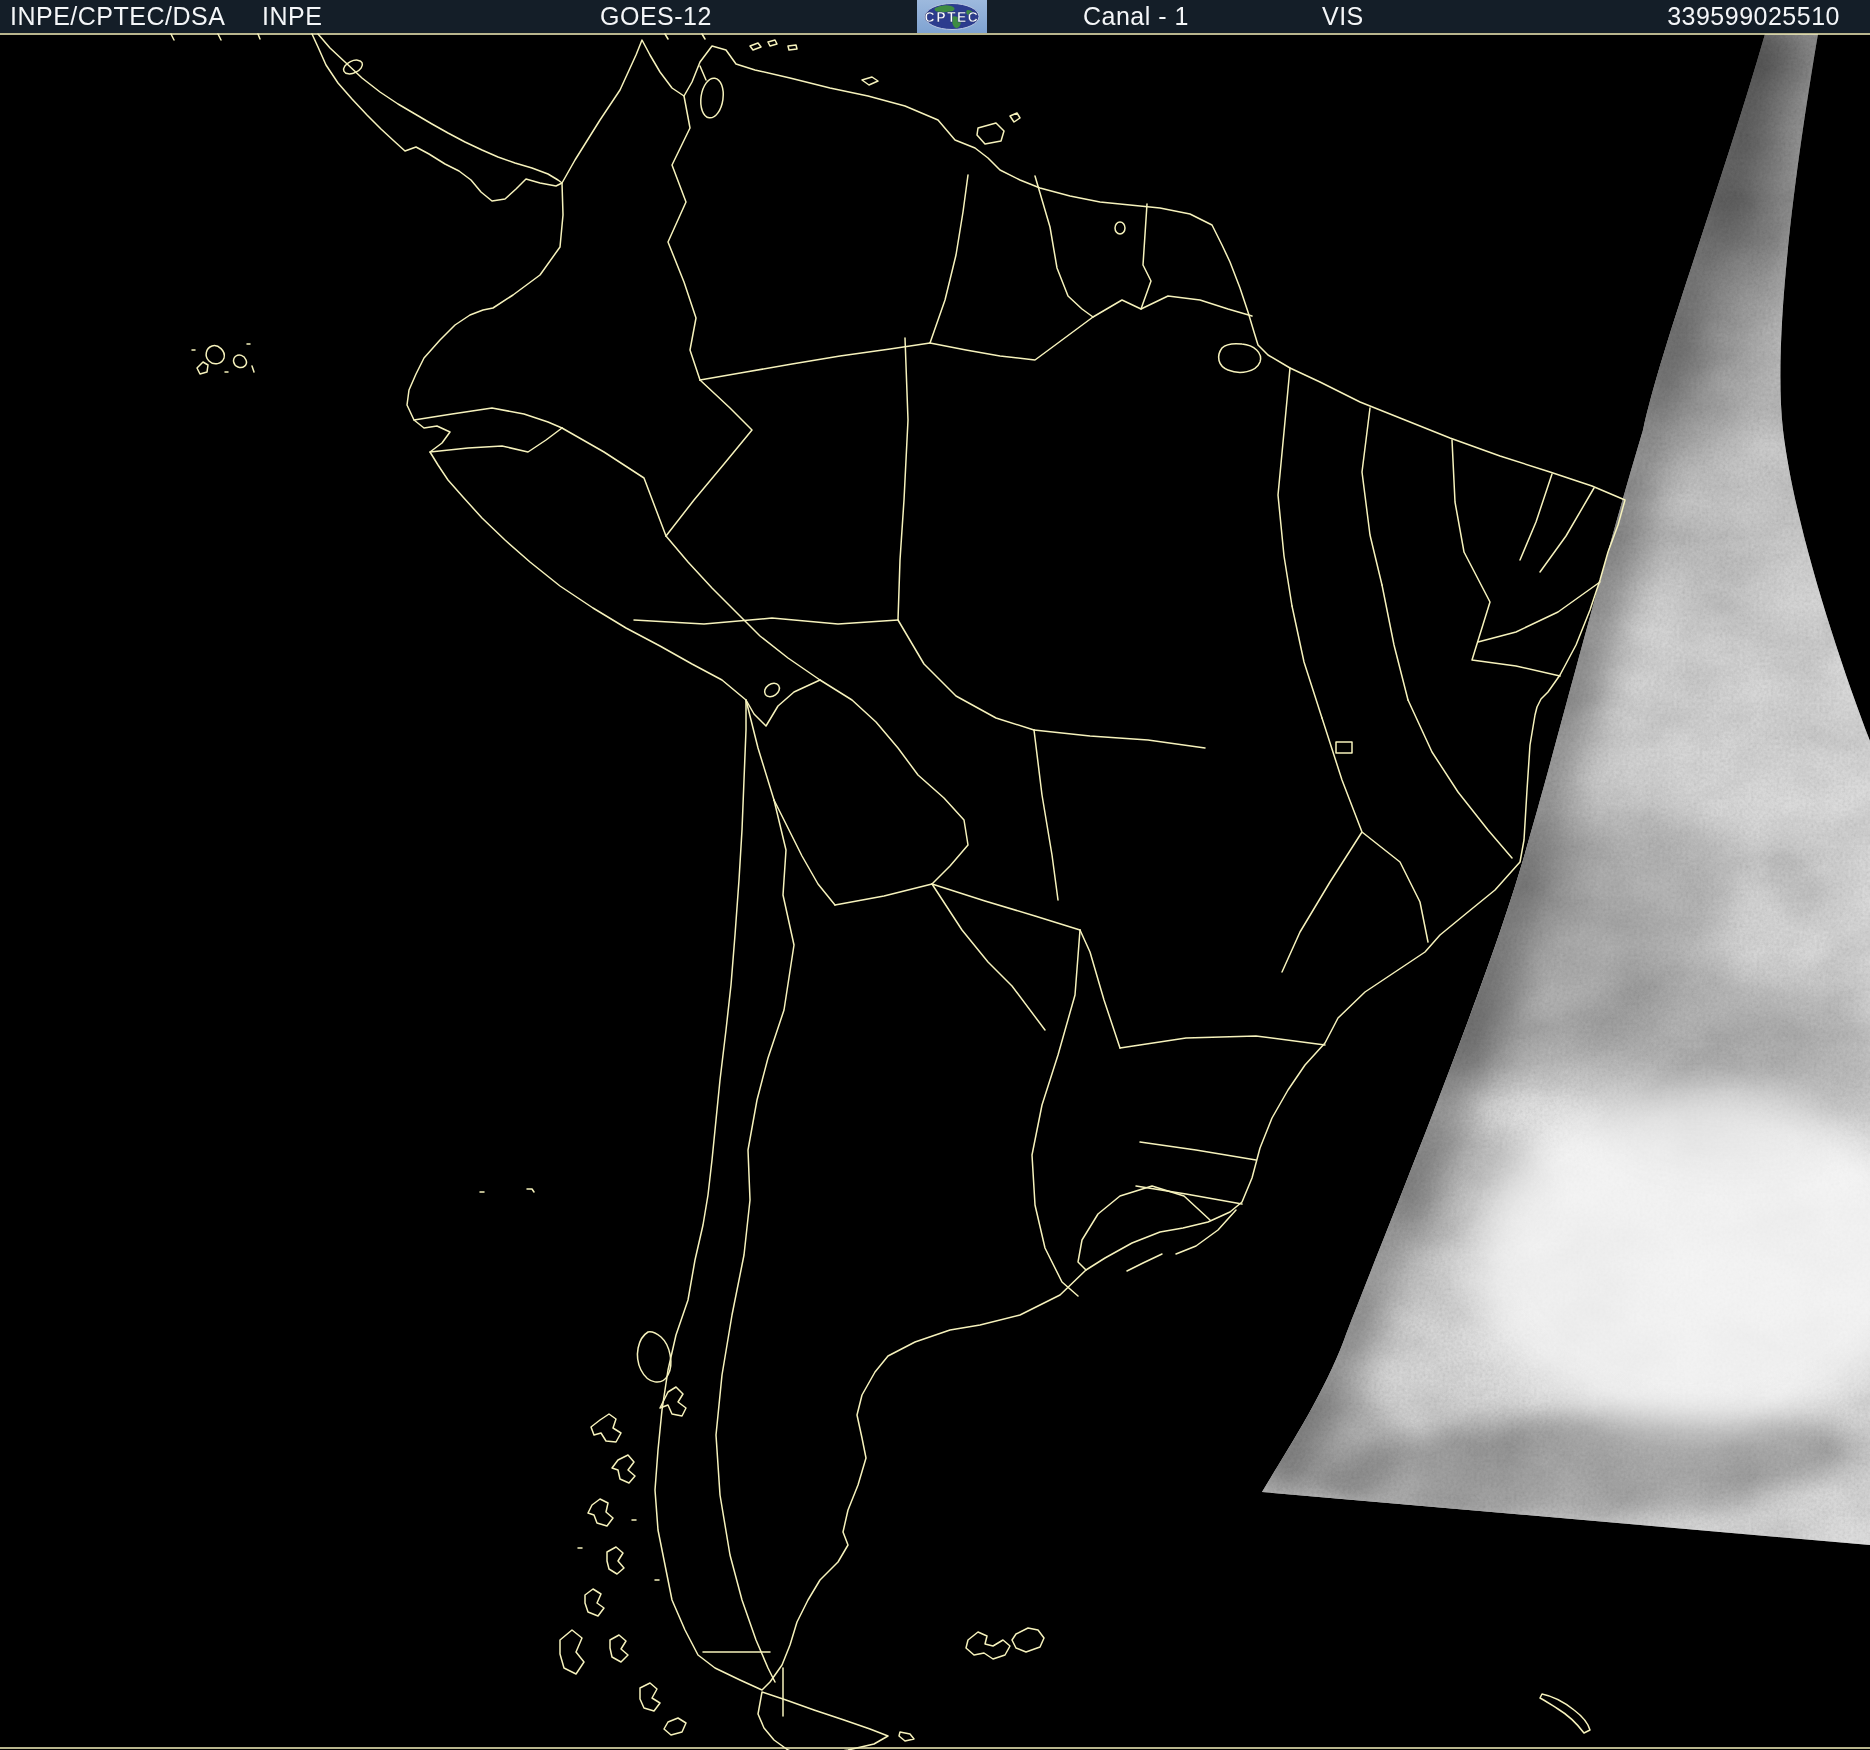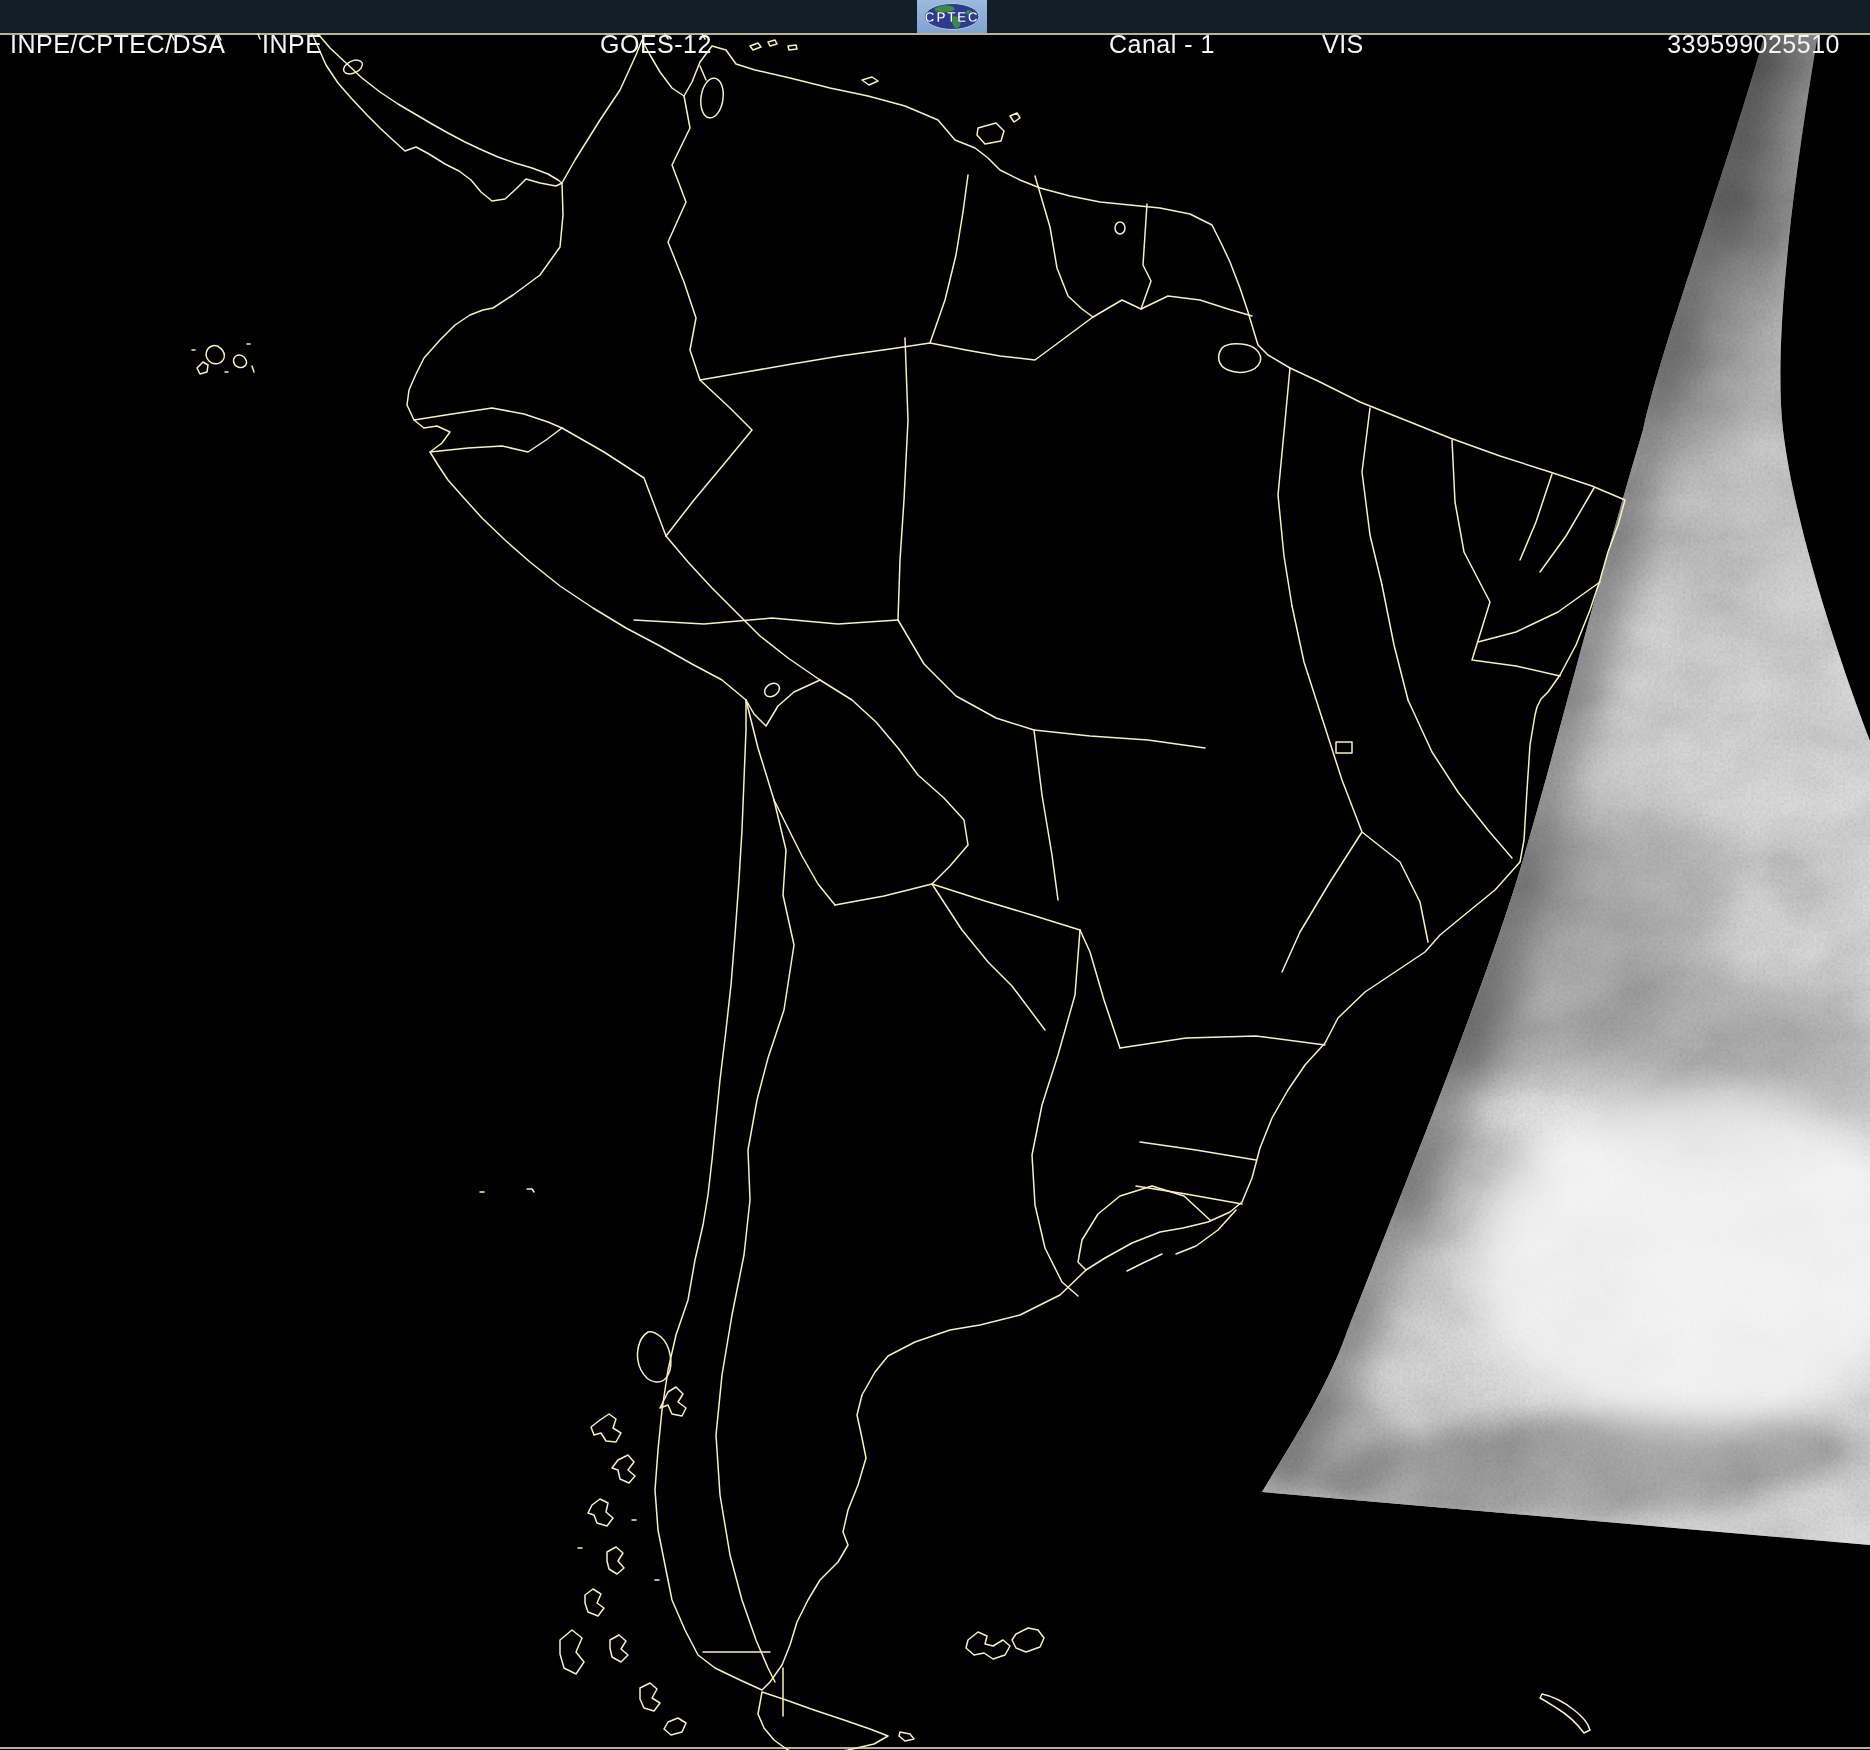--- a/index.html
+++ b/index.html
@@ -3,21 +3,21 @@
 <meta charset="utf-8">
 <style>
   html,body{margin:0;padding:0;background:#000;}
   body{width:1870px;height:1750px;overflow:hidden;position:relative;
        font-family:"Liberation Sans", sans-serif;}
   .stage{position:absolute;inset:0;width:1870px;height:1750px;background:#000;}
   .titlebar{position:absolute;left:0;top:0;width:1870px;height:33px;
             background:var(--header-bg,#141e28);z-index:5;}
   .hlabel{position:absolute;top:0;height:33px;line-height:33px;
           color:var(--header-fg,#f4f6f8);font-size:25px;letter-spacing:0.5px;
-          white-space:nowrap;margin-top:28px;}
+          white-space:nowrap;}
   .logo{position:absolute;top:0;left:917px;width:70px;height:33px;display:block;}
   .mapsvg{position:absolute;left:0;top:0;width:1870px;height:1750px;z-index:1;}
 </style>
 </head>
 <body>
 
 <div class="stage">
 
   <div class="titlebar">
     <span class="hlabel" style="left:10px">INPE/CPTEC/DSA</span>
@@ -32,21 +32,21 @@
         </linearGradient>
       </defs>
       <rect x="0" y="0" width="70" height="33" fill="url(#lgbg)"></rect>
       <ellipse cx="35" cy="16.5" rx="27" ry="13" fill="#2c3c8e" stroke="#b9c8e2" stroke-width="1"></ellipse>
       <path d="M18,8 q8,-4 16,-2 q6,2 2,5 q-8,2 -14,1 q-6,-1 -4,-4 z" fill="#3e8c42"></path>
       <path d="M34,17 q6,-2 9,2 q2,4 -1,8 q-4,3 -6,-2 q-2,-5 -2,-8 z" fill="#3e8c42"></path>
       <path d="M50,10 q5,0 6,3 q-1,3 -5,2 q-3,-2 -1,-5 z" fill="#3e8c42"></path>
       <text x="35" y="22" text-anchor="middle" font-family="Liberation Sans, sans-serif" font-size="14" font-weight="bold" fill="#ffffff" stroke="#20306e" stroke-width="0.5" letter-spacing="1.5">CPTEC</text>
     </svg>
 
-    <span class="hlabel" style="left:1109px">Canal - 1</span>
+    <span class="hlabel" style="left:1083px">Canal - 1</span>
     <span class="hlabel" style="left:1322px">VIS</span>
     <span class="hlabel" style="right:30px">339599025510</span>
   </div>
 
   <svg class="mapsvg" viewBox="0 0 1870 1750">
     <defs>
       <linearGradient id="dawn" gradientUnits="userSpaceOnUse" x1="0" y1="34" x2="0" y2="1545">
         <stop offset="0" stop-color="#6f6f6f"></stop>
         <stop offset="0.18" stop-color="#b5b5b5"></stop>
         <stop offset="0.40" stop-color="#e2e2e2"></stop>

